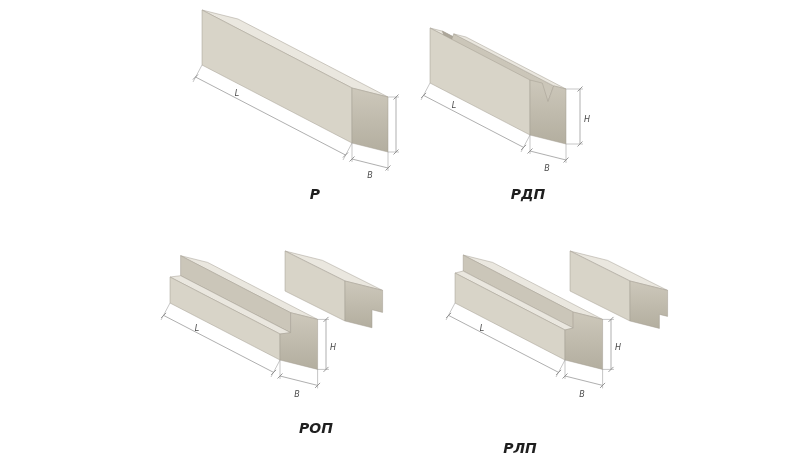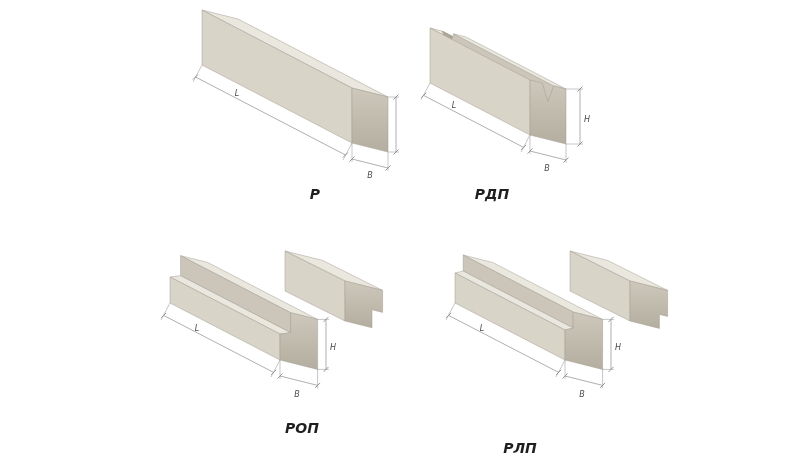--- a/index.html
+++ b/index.html
@@ -92,21 +92,21 @@
       <g>
         <line class="ext" x1="130" y1="135" x2="130" y2="154"></line>
         <line class="ext" x1="166" y1="144" x2="166" y2="163"></line>
         <line class="dimline" x1="130" y1="151" x2="166" y2="160"></line>
         <path class="tick" d="M-2.5,2.5 L2.5,-2.5" transform="translate(130,151)"></path>
         <path class="tick" d="M-2.5,2.5 L2.5,-2.5" transform="translate(166,160)"></path>
         <text class="dim" x="147" y="171" text-anchor="middle">B</text>
       </g>
     </svg>
   </figure>
-  <div class="caption" style="left:452px;top:186px;width:80px">РДП</div>
+  <div class="caption" style="left:488px;top:186px;width:80px">РДП</div>
 
   <figure class="fig" style="left:130px;top:245px;width:280px;height:175px">
     <svg width="280" height="175" viewBox="0 0 280 175">
 
       <polygon class="face" fill="var(--face-top,#eae7df)" points="215,36 252.6,45.4 192.6,15.4 155,6"></polygon>
       <polygon class="face" fill="var(--face-side,#d8d4c8)" points="215,36 215,76 155,46 155,6"></polygon>
       <polygon class="face" fill="url(#gEnd)" points="215,76 242,82.75 242,64.75 252.6,67.4 252.6,45.4 215,36"></polygon>
 
       <polygon class="face" fill="var(--face-top,#eae7df)" points="50.6,10.7 77.6,17.4 187.6,74.4 160.6,67.7"></polygon>
       <polygon class="face" fill="var(--face-side-dark,#cbc6b9)" points="160.6,87.7 160.6,67.7 50.6,10.7 50.6,30.7"></polygon>
@@ -133,21 +133,21 @@
       <g>
         <line class="ext" x1="150" y1="115" x2="150" y2="134"></line>
         <line class="ext" x1="187.6" y1="124.4" x2="187.6" y2="143.4"></line>
         <line class="dimline" x1="150" y1="131" x2="187.6" y2="140.4"></line>
         <path class="tick" d="M-2.5,2.5 L2.5,-2.5" transform="translate(150,131)"></path>
         <path class="tick" d="M-2.5,2.5 L2.5,-2.5" transform="translate(187.6,140.4)"></path>
         <text class="dim" x="167" y="152" text-anchor="middle">B</text>
       </g>
     </svg>
   </figure>
-  <div class="caption" style="left:262px;top:420px;width:80px">РОП</div>
+  <div class="caption" style="left:276px;top:420px;width:80px">РОП</div>
 
   <figure class="fig" style="left:415px;top:245px;width:280px;height:175px">
     <svg width="280" height="175" viewBox="0 0 280 175">
 
       <polygon class="face" fill="var(--face-top,#eae7df)" points="215,36 252.6,45.4 192.6,15.4 155,6"></polygon>
       <polygon class="face" fill="var(--face-side,#d8d4c8)" points="215,36 215,76 155,46 155,6"></polygon>
       <polygon class="face" fill="url(#gEnd)" points="215,76 244.4,83.4 244.4,69.4 252.6,71.4 252.6,45.4 215,36"></polygon>
 
       <polygon class="face" fill="var(--face-top,#eae7df)" points="48.2,10.05 77.6,17.4 187.6,74.4 158.2,67.05"></polygon>
       <polygon class="face" fill="var(--face-side-dark,#cbc6b9)" points="158.2,83.05 158.2,67.05 48.2,10.05 48.2,26.05"></polygon>

